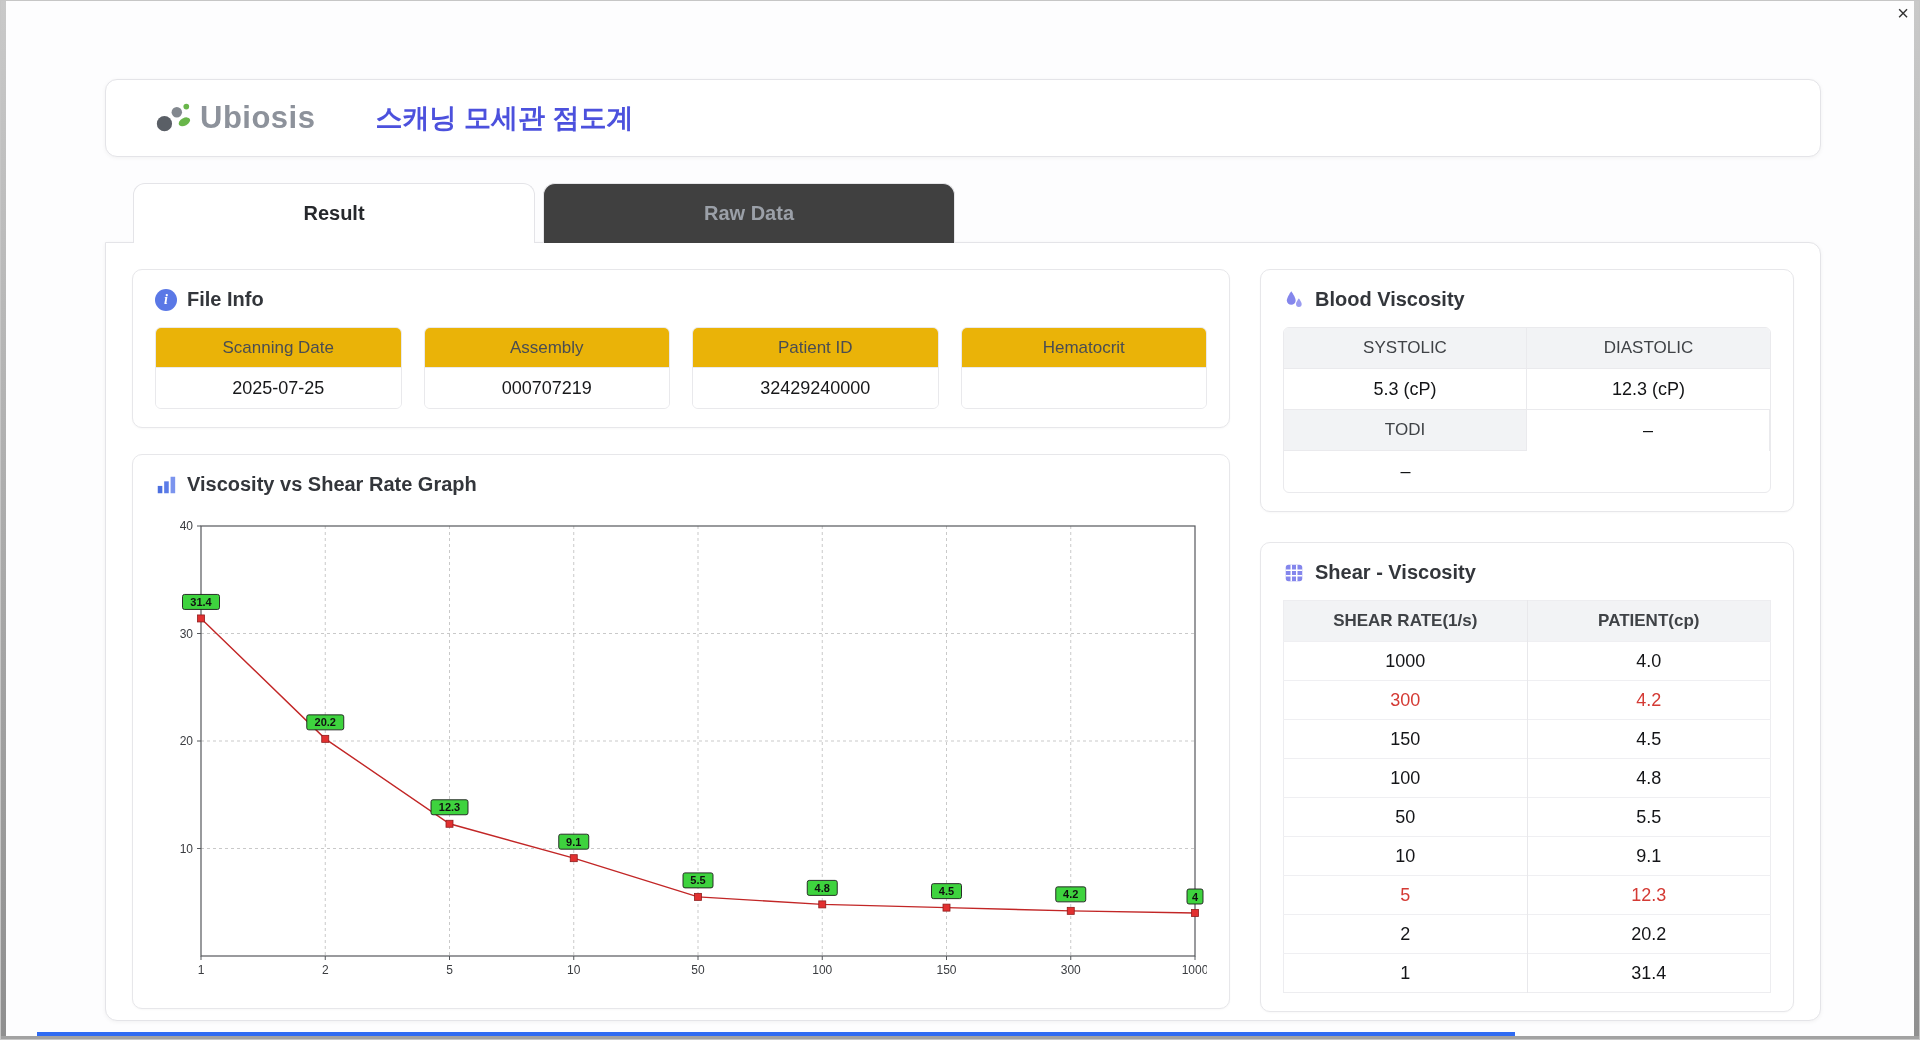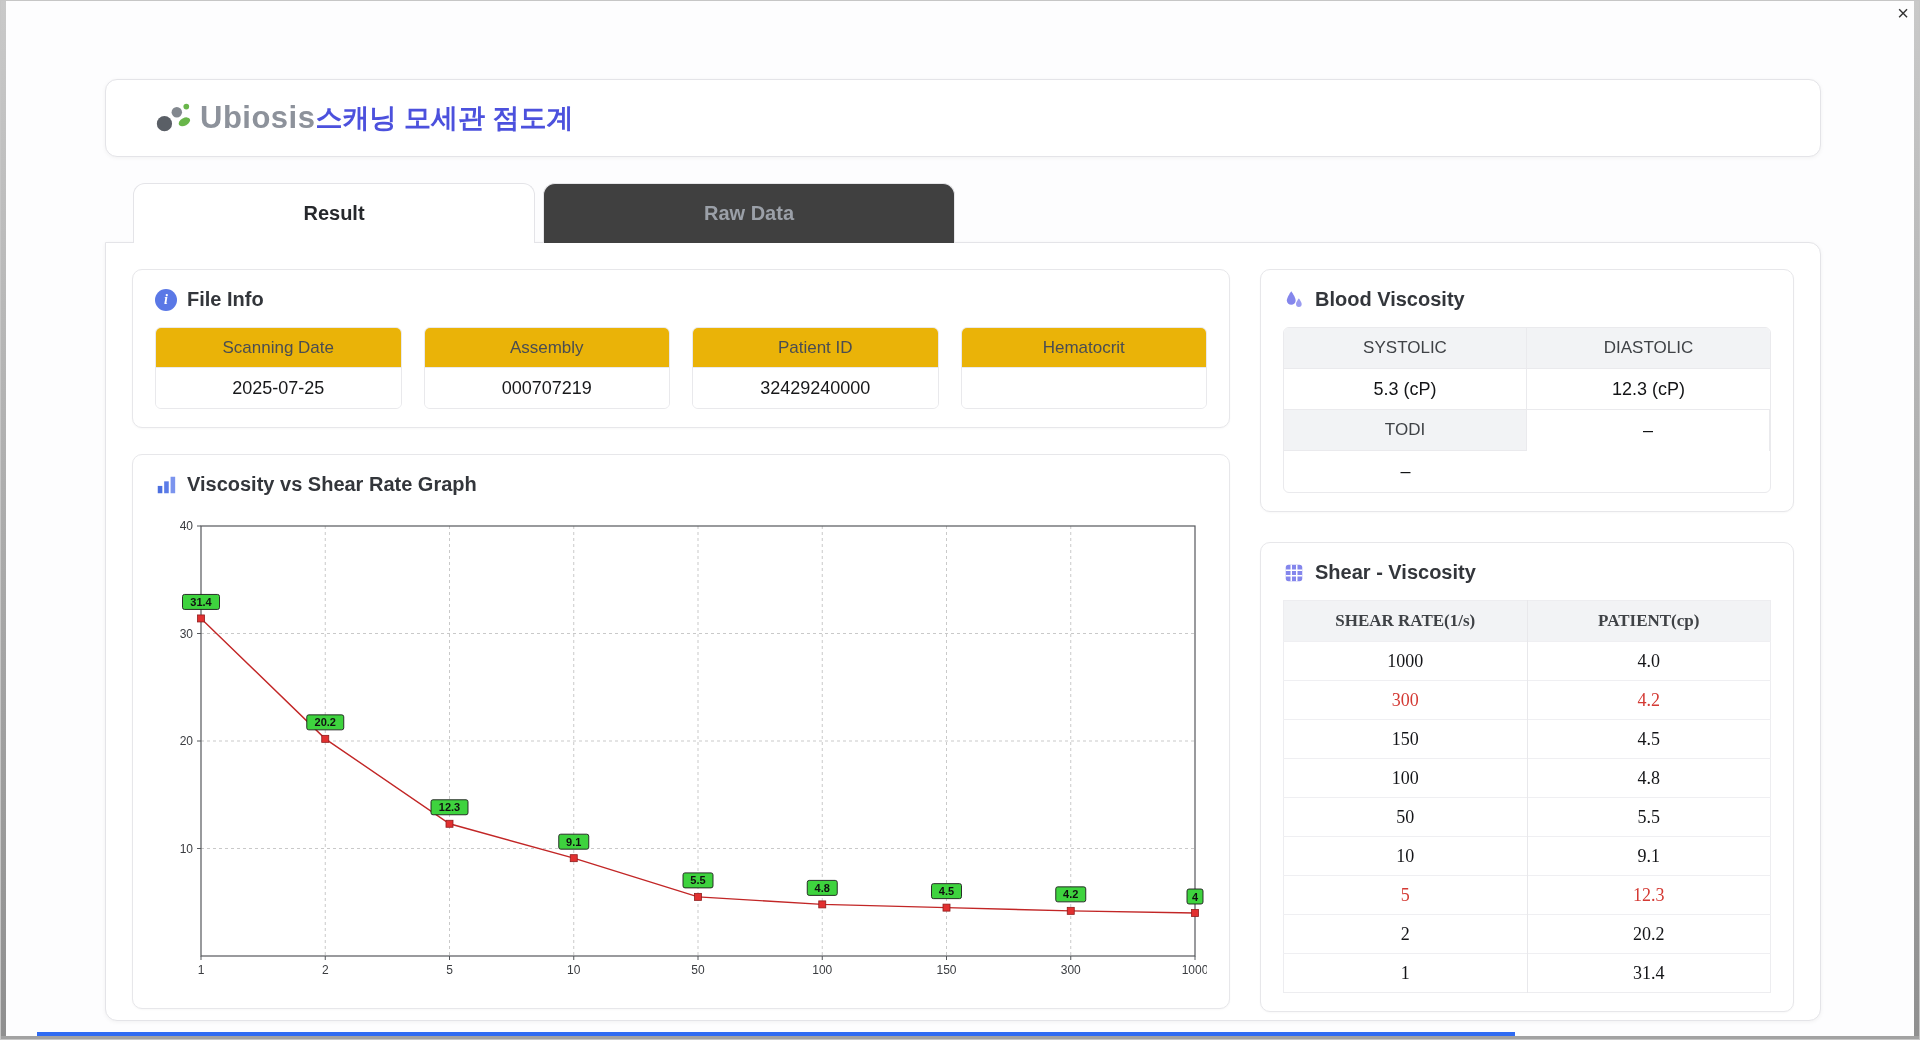--- a/index.html
+++ b/index.html
@@ -10,21 +10,21 @@
   .edge { position: absolute; top: 0; bottom: 0; width: 5px; background: linear-gradient(180deg,#c9c9c9,#8f8f8f); z-index: 4; }
   .edge.left { left: 0; } .edge.right { right: 0; }
   .bottom-strip { position: absolute; left: 0; right: 0; bottom: 0; height: 3px; background: #a2a2a2; z-index: 4; }
   .bottom-accent { position: absolute; left: 36px; bottom: 3px; width: 1478px; height: 4px; background: #2f6bf2; z-index: 5; }
   .close { position: absolute; top: 2px; right: 10px; font-size: 20px; color: #333; line-height: 1; z-index: 6; cursor: default; }
 
   .app { position: absolute; left: 104px; top: 78px; width: 1716px; }
 
   .card { background: #fff; border: 1px solid #e4e4e8; box-shadow: 0 1px 4px rgba(0,0,0,0.05); }
 
-  .header-card { height: 78px; border-radius: 12px; display: flex; align-items: center; padding: 5px 46px; margin-bottom: 26px; }
+  .header-card { height: 78px; border-radius: 12px; display: flex; align-items: center; padding: 5px 46px; gap: 60px; margin-bottom: 26px; }
   .logo { display: flex; align-items: center; gap: 6px; }
   .logo-text { font-size: 31px; font-weight: bold; color: #8d929b; letter-spacing: 0.5px; }
   .app-title { font-size: 27px; font-weight: bold; color: #4c51dd; }
 
   .tabs { display: flex; gap: 8px; position: relative; z-index: 2; margin-bottom: -1px; margin-left: 28px; }
   .tab { width: 402px; height: 60px; display: flex; align-items: center; justify-content: center; font-size: 20px; font-weight: bold; border-radius: 12px 12px 0 0; cursor: pointer; }
   .tab.active { background: #fff; border: 1px solid #e4e4e8; border-bottom: none; color: #26282c; }
   .tab.inactive { width: 412px; background: #404040; border: 1px solid #e6e6e9; border-bottom: none; color: #9ba0a8; }
 
   .content-card { border-radius: 0 12px 12px 12px; height: 779px; padding: 26px; display: flex; gap: 30px; position: relative; z-index: 1; }
@@ -45,21 +45,21 @@
   .chart-wrap { width: 100%; }
   #chart-svg { display: block; width: 1052px; height: 478px; }
 
   .bv-table { display: grid; grid-template-columns: 1fr 1fr; border: 1px solid #eaeaed; border-radius: 6px; overflow: hidden; }
   .bv-cell { height: 41px; display: flex; align-items: center; justify-content: center; font-size: 18px; border-bottom: 1px solid #eaeaed; }
   .bv-cell.c1 { border-right: 1px solid #eaeaed; }
   .bv-cell.head { background: #f2f3f5; color: #3f4246; font-size: 17px; }
   .bv-cell.val { color: #131416; }
   .bv-cell.last { border-bottom: none; }
 
-  table.shear { width: 100%; border-collapse: collapse; border: 1px solid #ededf0; font-family: Liberation Serif, serif; }
+  table.shear { width: 100%; border-collapse: collapse; border: 1px solid #ededf0; }
   table.shear th { background: #f2f3f5; font-size: 17px; color: #3f4246; font-weight: bold; height: 41px; }
   table.shear td { height: 39px; text-align: center; font-size: 18px; color: #141518; border-top: 1px solid #efeff2; }
   table.shear th:first-child, table.shear td:first-child { border-right: 1px solid #e8e8eb; width: 50%; }
   table.shear tr.hl td { color: #d43a34; }
 </style>
 </head>
 <body>
 
 <div class="screen">
   <div class="edge left"></div>

